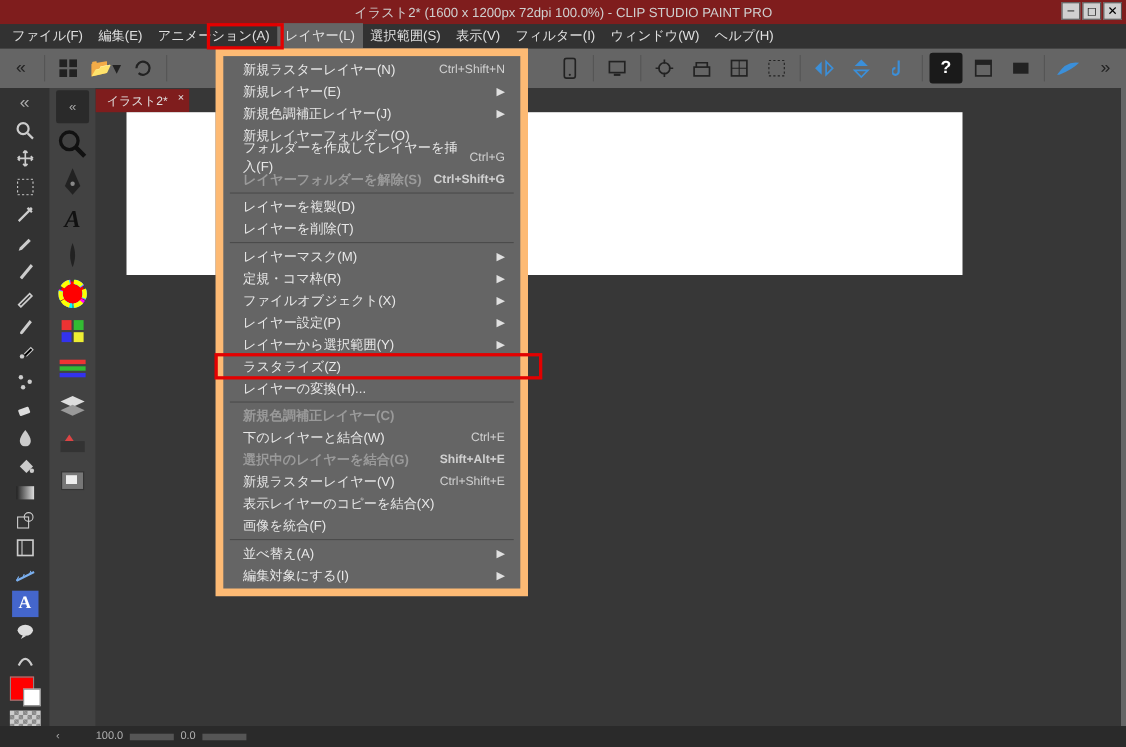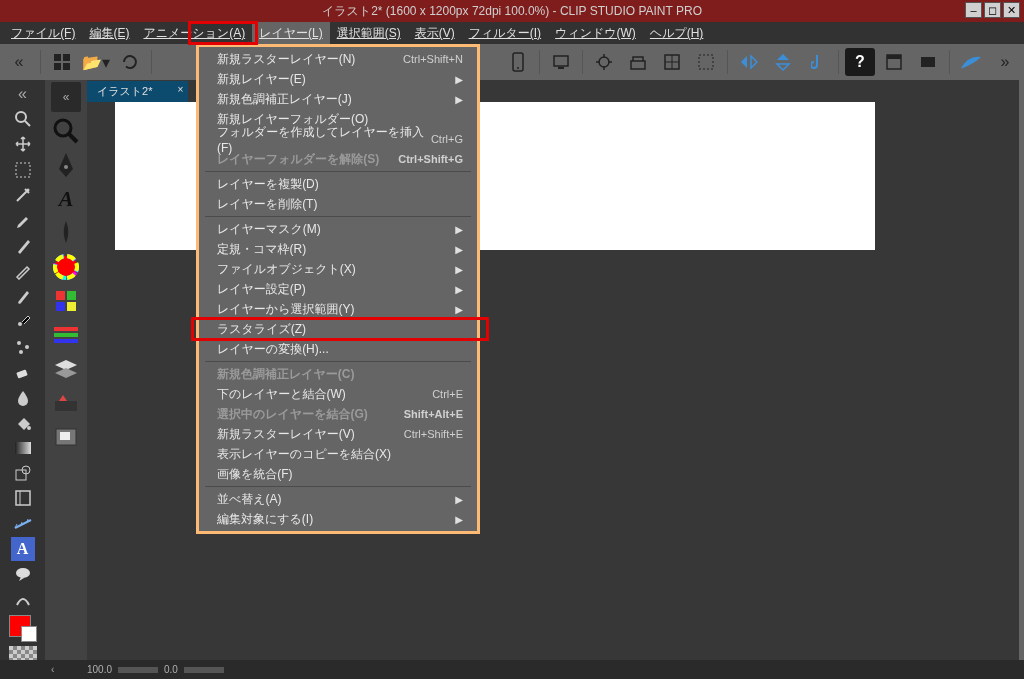--- a/index.html
+++ b/index.html
@@ -1,42 +1,42 @@
 <!DOCTYPE html>
 <html><head>
 <meta charset="utf-8">
 <style>
   * { margin: 0; padding: 0; box-sizing: border-box; font-family: "Meiryo", "MS PGothic", sans-serif; }
   body { width: 1024px; height: 679px; background: #373737; overflow: hidden; color: #e0e0e0; font-size: 12px; position: relative; }
   .titlebar { height: 22px; background: #7f1d1d; display: flex; align-items: center; justify-content: center; position: relative; }
   .titlebar .title { color: #cfcfcf; font-size: 12px; }
   .window-controls { position: absolute; right: 4px; top: 2px; display: flex; gap: 2px; }
   .wc-btn { width: 17px; height: 16px; background: #d0d0d0; border: 1px solid #555; color: #000; font-size: 11px; display: flex; align-items: center; justify-content: center; cursor: pointer; }
-  .menubar { height: 22px; background: #323232; display: flex; align-items: flex-start; padding: 0 4px; position: relative; text-decoration: underline; }
+  .menubar { height: 22px; background: #323232; display: flex; align-items: flex-end; padding: 0 4px; position: relative; }
   .menu-item { padding: 3px 7px; color: #e0e0e0; cursor: pointer; font-size: 12px; white-space: nowrap; }
   .menu-item.active { background: #656565; }
   .red-box { position: absolute; border: 3px solid #e30000; pointer-events: none; z-index: 50; }
   .red-menu { left: 188px; top: -1px; width: 70px; height: 24px; }
   .toolbar { height: 36px; background: #656565; display: flex; align-items: center; padding: 0 4px; gap: 4px; }
   .tb-icon { width: 30px; height: 28px; display: flex; align-items: center; justify-content: center; color: #222; font-size: 16px; }
   .tb-sep { width: 1px; height: 24px; background: #555; margin: 0 2px; }
   .workspace { display: flex; height: calc(100% - 22px - 22px - 36px - 19px); }
   .left-tools { width: 45px; background: #323232; display: flex; flex-direction: column; align-items: center; padding-top: 2px; gap: 2px; }
   .lt-icon { width: 24px; height: 24px; display: flex; align-items: center; justify-content: center; font-size: 16px; }
   .left-tools2 { width: 42px; background: #424242; display: flex; flex-direction: column; align-items: center; padding-top: 2px; gap: 4px; }
   .lt2-icon { width: 30px; height: 30px; display: flex; align-items: center; justify-content: center; border-radius: 2px; }
   .canvas-area { flex: 1; background: #373737; position: relative; }
   .doc-tab { height: 22px; display: flex; align-items: center; }
-  .doc-tab-label { background: #0c4a6e; padding: 3px 36px 3px 10px; color: #e0e0e0; font-size: 11px; position: relative; }
+  .doc-tab-label { background: #7f1d1d; padding: 3px 20px 3px 10px; color: #e0e0e0; font-size: 11px; position: relative; }
   .doc-tab-close { position: absolute; right: 5px; top: 3px; font-size: 10px; }
   .canvas { position: absolute; background: #fff; }
   .right-strip { width: 5px; background: #656565; }
   .bottom-bar { height: 19px; background: #2a2a2a; display: flex; align-items: center; color: #b0b0b0; font-size: 10px; }
   .checker { background-image: linear-gradient(45deg,#888 25%,transparent 25%,transparent 75%,#888 75%),linear-gradient(45deg,#888 25%,transparent 25%,transparent 75%,#888 75%); background-size: 8px 8px; background-position: 0 0, 4px 4px; background-color: #ccc; width: 30px; height: 18px; }
-  .dropdown { position: absolute; left: 196px; top: 44px; width: 284px; background: #656565; border: 3px solid #fdba74; z-index: 40; padding: 2px 0; }
+  .dropdown { position: absolute; left: 196px; top: 44px; width: 284px; background: #656565; border: 7px solid #fdba74; z-index: 40; padding: 2px 0; }
   .dd-item { display: flex; align-items: center; justify-content: space-between; padding: 3px 14px 3px 18px; color: #e8e8e8; font-size: 12px; height: 20px; cursor: pointer; position: relative; }
   .dd-item.disabled { color: #9a9a9a; cursor: default; font-weight: bold; }
   .dd-sep { height: 1px; background: #4b4b4b; margin: 2px 6px; }
   .dd-arrow { color: #e0e0e0; font-size: 10px; }
   .dd-short { color: #d0d0d0; font-size: 11px; }
   .red-item { left: -8px; top: -2px; width: 298px; height: 24px; }
   svg { display: block; }
 </style>
 </head>
 <body>

